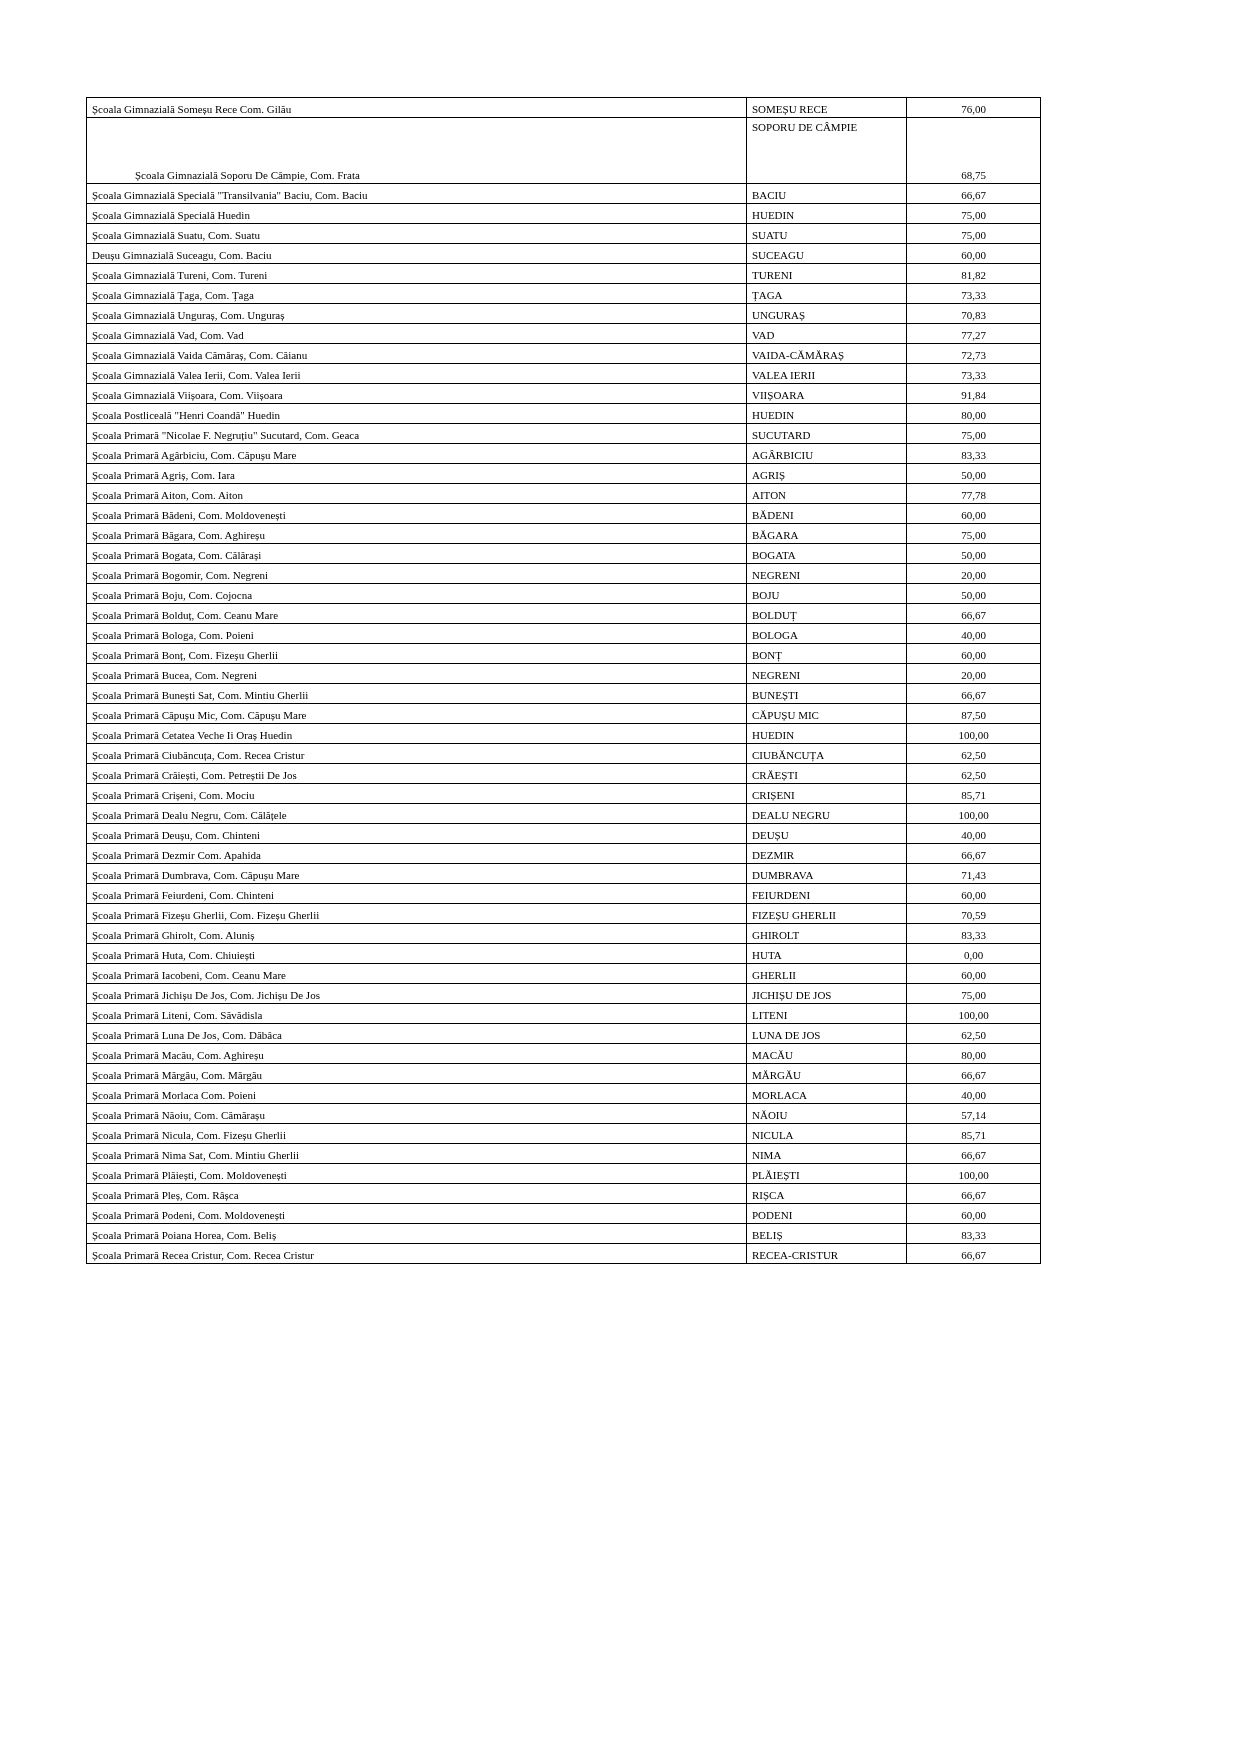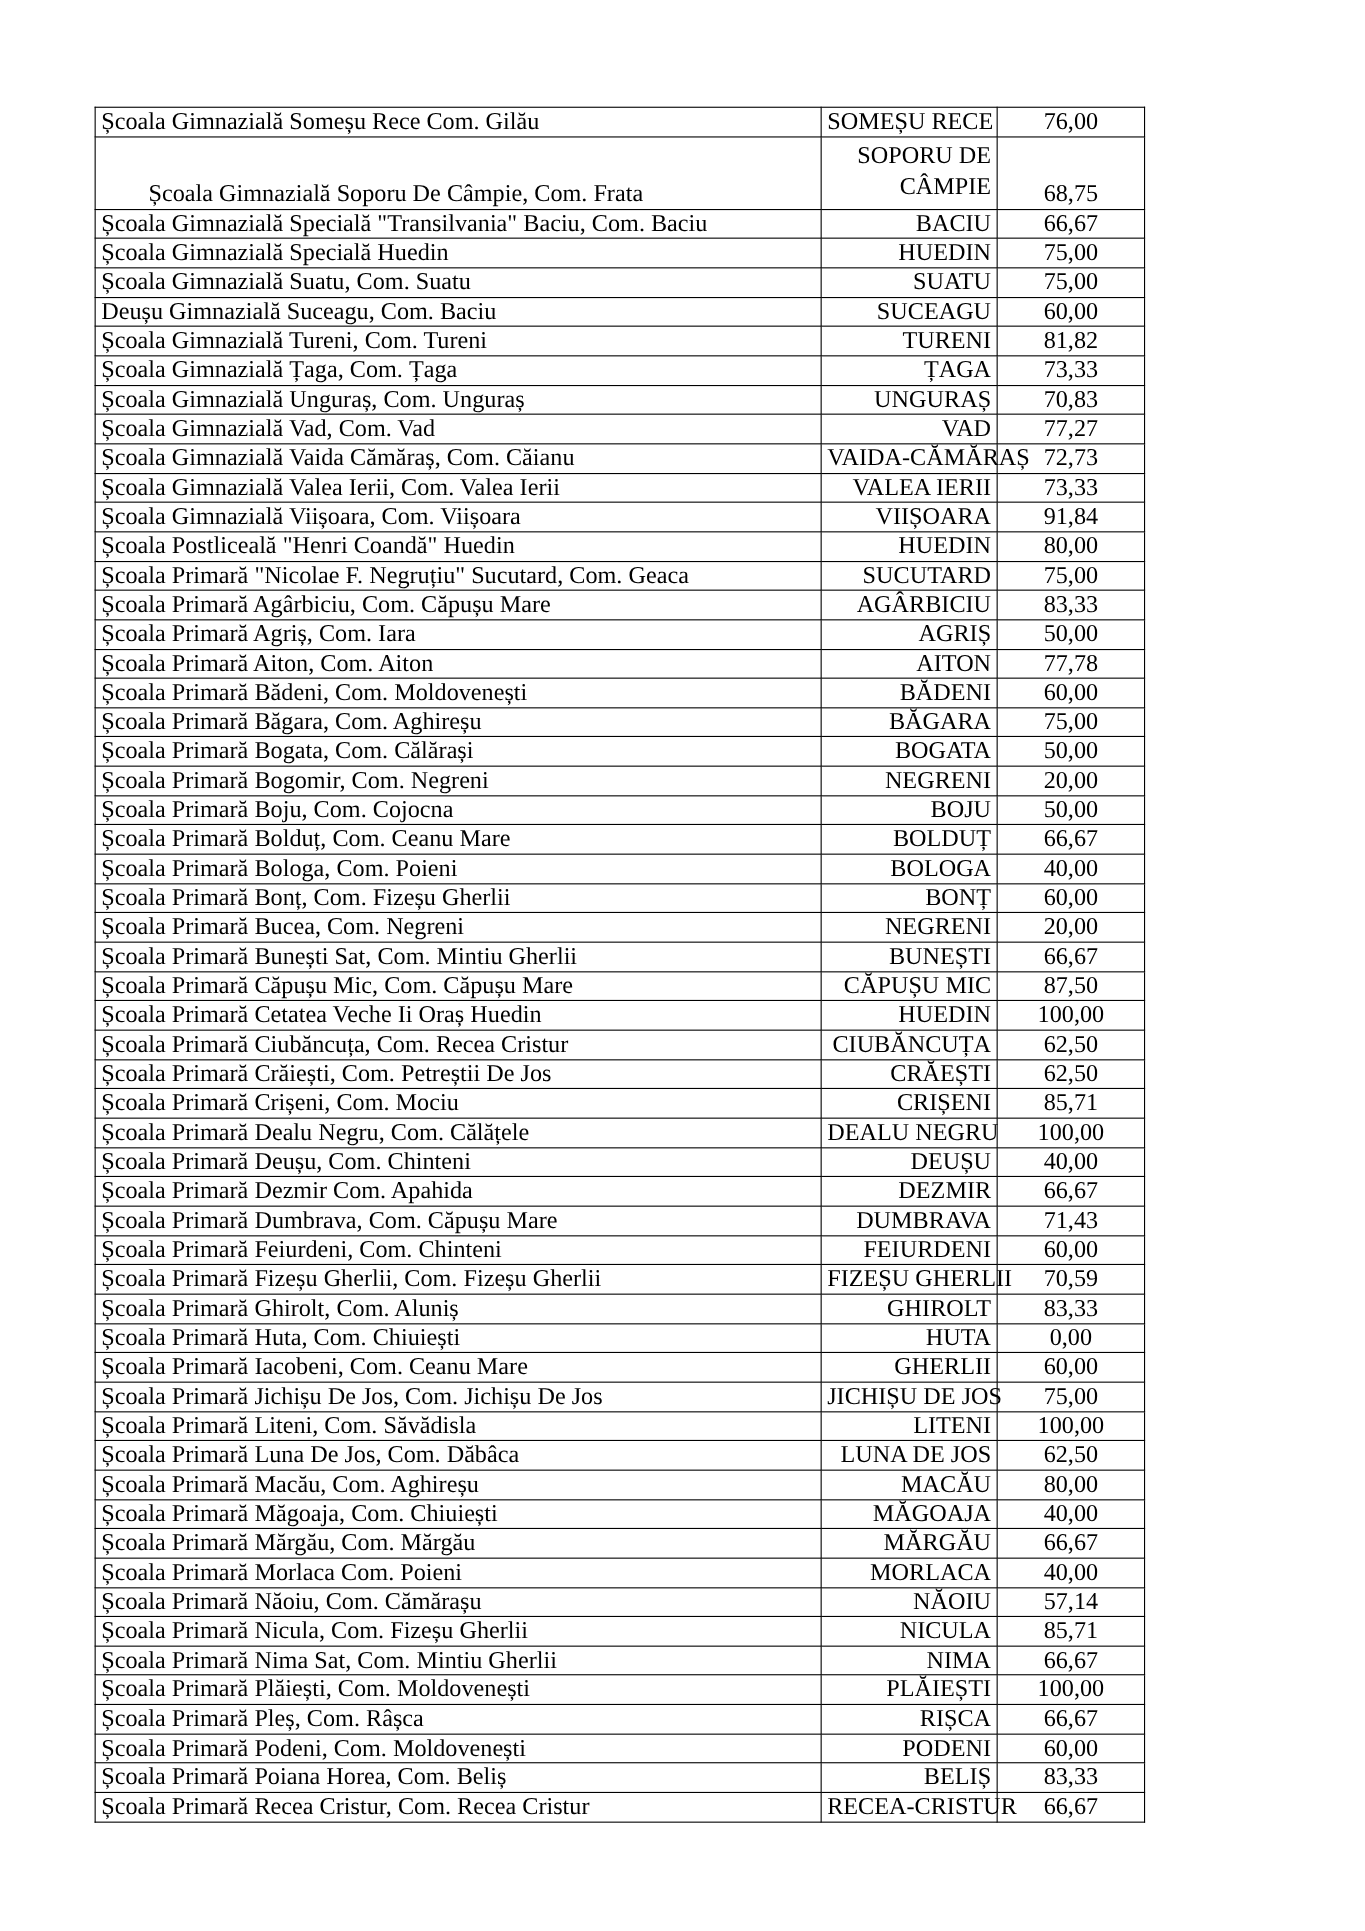--- a/index.html
+++ b/index.html
@@ -21,39 +21,39 @@
     height: 1755px;
     background: #ffffff;
     box-sizing: border-box;
     padding: 97px 0 0 0;
   }
   table.data-table {
     border-collapse: collapse;
     table-layout: fixed;
     margin-left: 86px;
     width: 954px;
-    font-size: 22px;
+    font-size: 11px;
     line-height: 1.03;
   }
   table.data-table td {
     border: 1px solid #000000;
     padding: 1px 5px 2px 5px;
     vertical-align: bottom;
     height: 20px;
     box-sizing: border-box;
     white-space: nowrap;
     overflow: visible;
   }
   td.col-unit {
     width: 660px;
     text-align: left;
   }
   td.col-loc {
     width: 160px;
-    text-align: right;
+    text-align: left;
   }
   td.col-val {
     width: 134px;
     text-align: center;
     padding-right: 7px;
   }
   tr.tall td {
     height: 66px;
     margin-top: 21px;
   }
@@ -301,25 +301,20 @@
           <td class="col-unit">Școala Primară Luna De Jos, Com. Dăbâca</td>
           <td class="col-loc">LUNA DE JOS</td>
           <td class="col-val">62,50</td>
         </tr>
         <tr>
           <td class="col-unit">Școala Primară Macău, Com. Aghireșu</td>
           <td class="col-loc">MACĂU</td>
           <td class="col-val">80,00</td>
         </tr>
         <tr>
-          <td class="col-unit">Școala Primară Măgoaja, Com. Chiuiești</td>
-          <td class="col-loc">MĂGOAJA</td>
-          <td class="col-val">40,00</td>
-        </tr>
-        <tr>
           <td class="col-unit">Școala Primară Mărgău, Com. Mărgău</td>
           <td class="col-loc">MĂRGĂU</td>
           <td class="col-val">66,67</td>
         </tr>
         <tr>
           <td class="col-unit">Școala Primară Morlaca Com. Poieni</td>
           <td class="col-loc">MORLACA</td>
           <td class="col-val">40,00</td>
         </tr>
         <tr>

